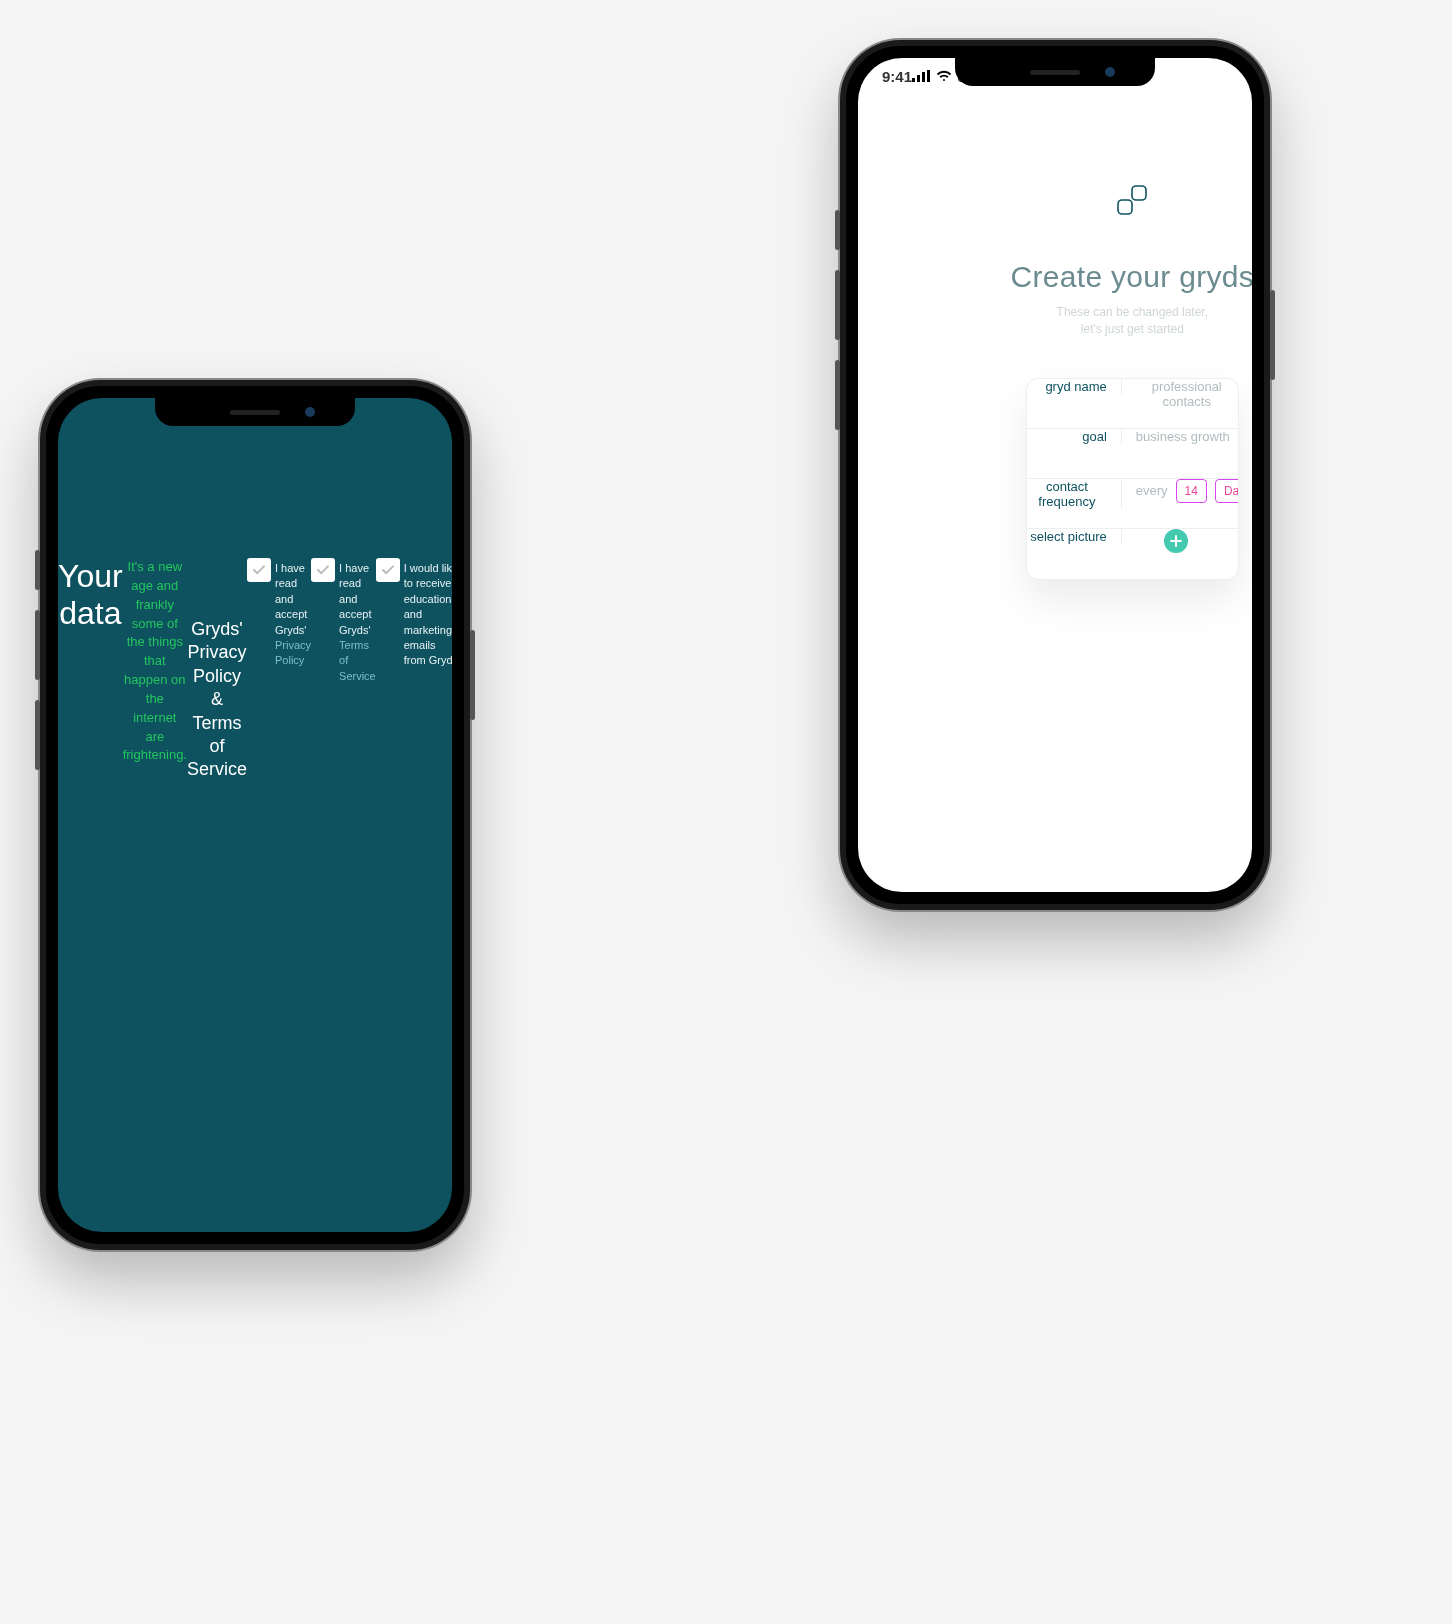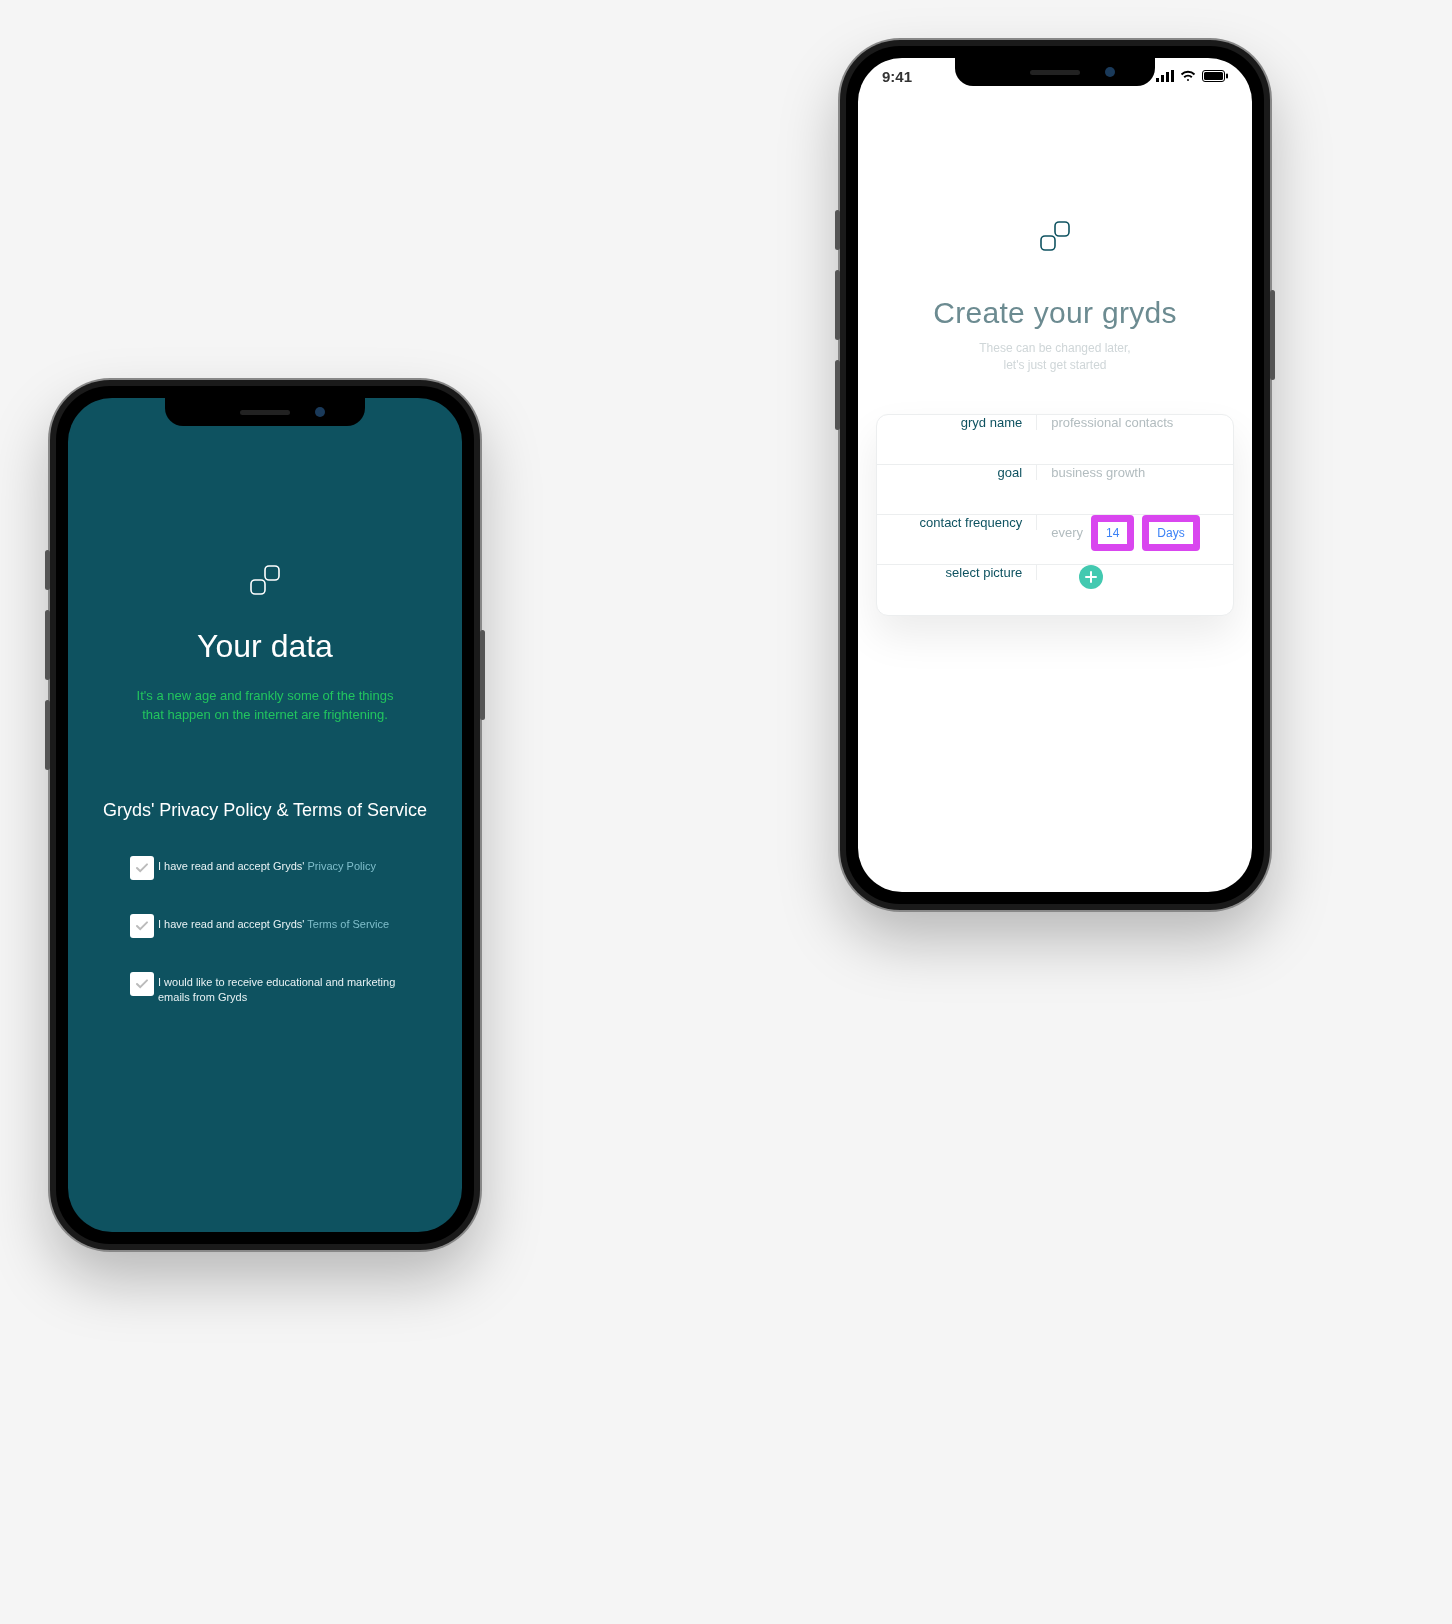--- a/index.html
+++ b/index.html
@@ -29,21 +29,21 @@
     inset: 6px;
     border-radius: 54px;
     background: #000;
   }
   .screen {
     position: absolute;
     inset: 18px;
     border-radius: 44px;
     overflow: hidden;
     display: flex;
-    flex-direction: column;
+    flex-direction: row;
   }
   .notch {
     position: absolute;
     top: 0;
     left: 50%;
     transform: translateX(-50%);
     width: 200px;
     height: 28px;
     background: #000;
     border-bottom-left-radius: 18px;
@@ -66,21 +66,21 @@
     position: absolute;
     background: #555;
     border-radius: 3px;
   }
   .phone .vol1 { left: -5px; top: 170px; width: 5px; height: 40px; }
   .phone .vol2 { left: -5px; top: 230px; width: 5px; height: 70px; }
   .phone .vol3 { left: -5px; top: 320px; width: 5px; height: 70px; }
   .phone .pwr  { right:-5px; top: 250px; width: 5px; height: 90px; }
 
   
-  #phone-left  { left: 40px;  top: 380px; margin-left: 10px; }
+  #phone-left  { left: 40px;  top: 380px; }
   #phone-right { left: 840px; top: 40px;  }
 
   
   .screen-dark {
     background: #0e5260;
     color: #fff;
     text-align: center;
     padding-top: 160px;
   }
   .logo {
@@ -198,26 +198,26 @@
   }
   .row-val {
     flex: 1;
     display: flex;
     align-items: center;
     padding-left: 14px;
     font-size: 13px;
     color: #b2bcbf;
   }
   .freq-box {
-    border: 7px solid #d946ef;
+    border: 1px solid #d946ef;
     border-radius: 4px;
     padding: 4px 8px;
     margin-left: 8px;
     font-size: 12px;
-    color: #3b82f6;
+    color: #ec4899;
   }
   .colors {
     display: flex;
     align-items: center;
     gap: 7px;
     padding-left: 14px;
   }
   .swatch {
     width: 15px; height: 15px;
     border-radius: 4px;

